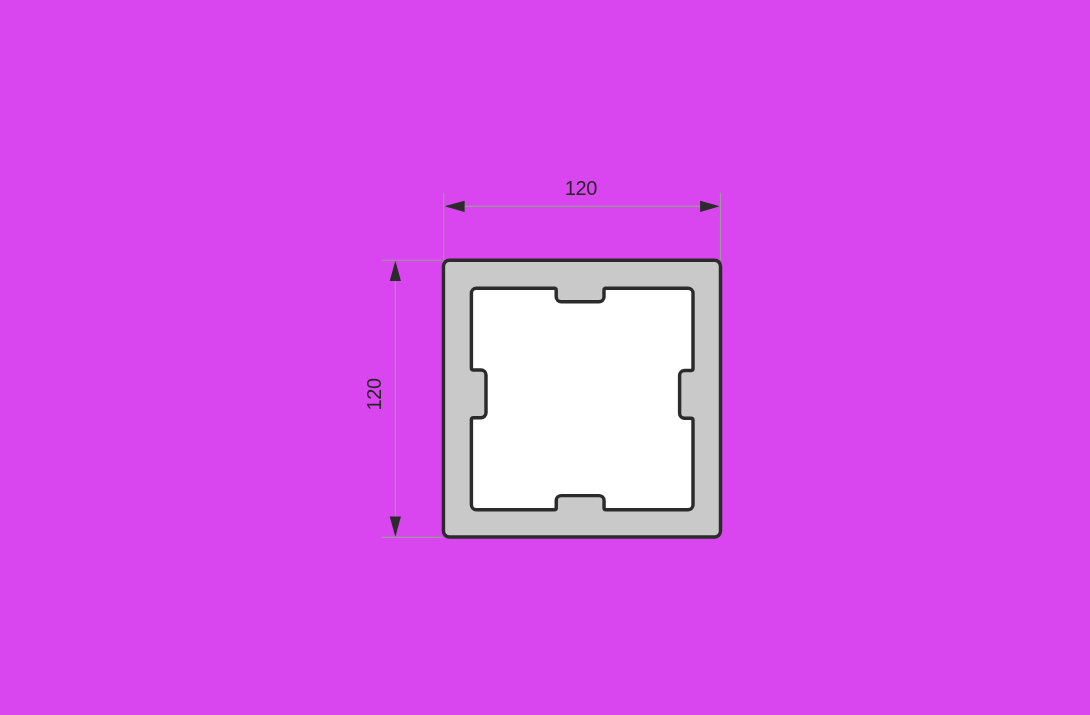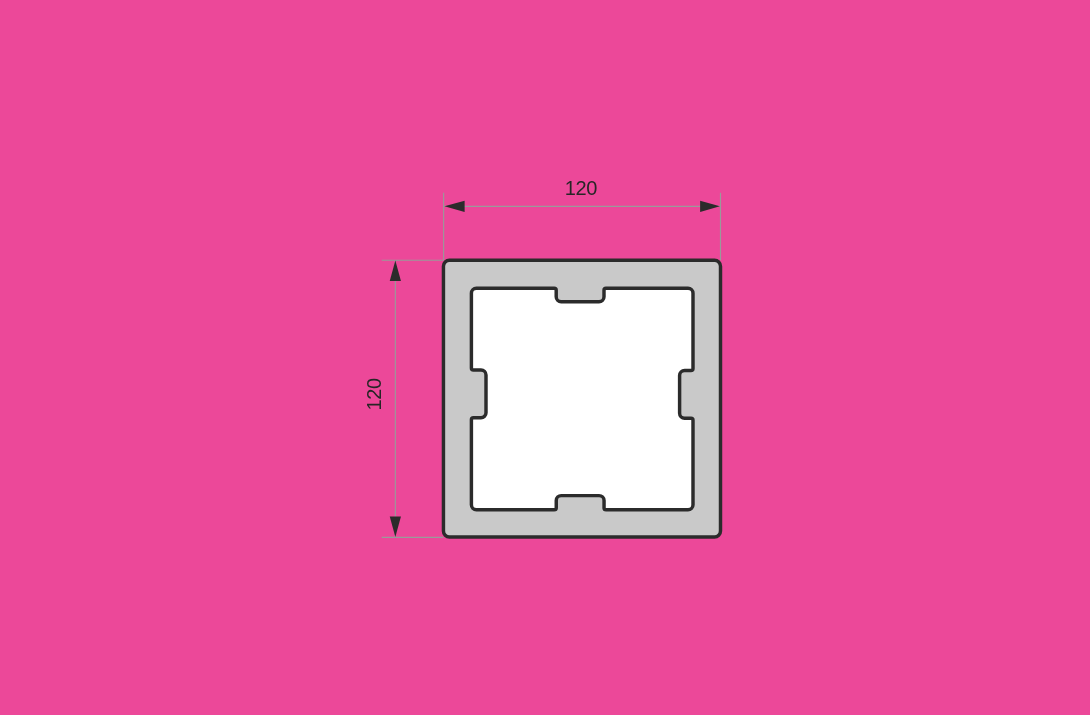--- a/index.html
+++ b/index.html
@@ -1,16 +1,16 @@
 <!DOCTYPE html>
 <html><head>
 <meta charset="utf-8">
 <style>
   html,body{margin:0;padding:0;background:#ffffff;}
-  .stage{position:relative;width:1090px;height:715px;background:#ec4899;overflow:hidden;}
+  .stage{position:relative;width:1090px;height:715px;background:#d946ef;overflow:hidden;}
   svg{position:absolute;left:0;top:0;}
   text{font-family:"Liberation Sans",sans-serif;fill:#262626;}
 </style>
 </head>
 <body>
 <div class="stage">
 <svg width="1090" height="715" viewBox="0 0 1090 715">
 
   <g stroke="#9a9a9a" stroke-width="1.15" fill="none">
     <line x1="443.65" y1="192.8" x2="443.65" y2="260.2"></line>

